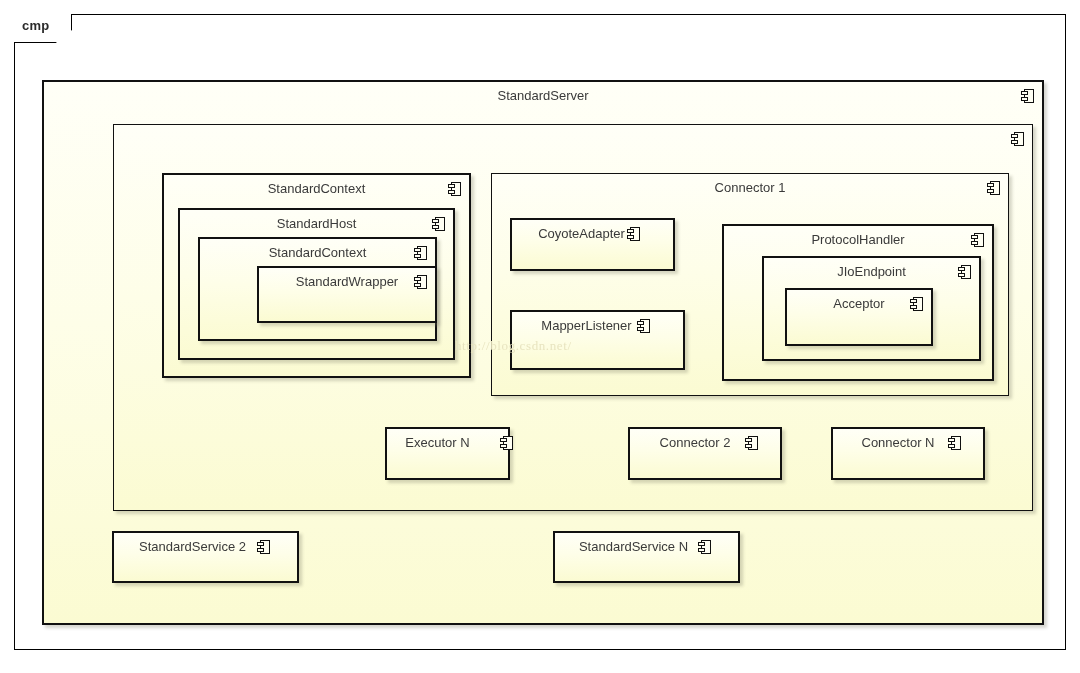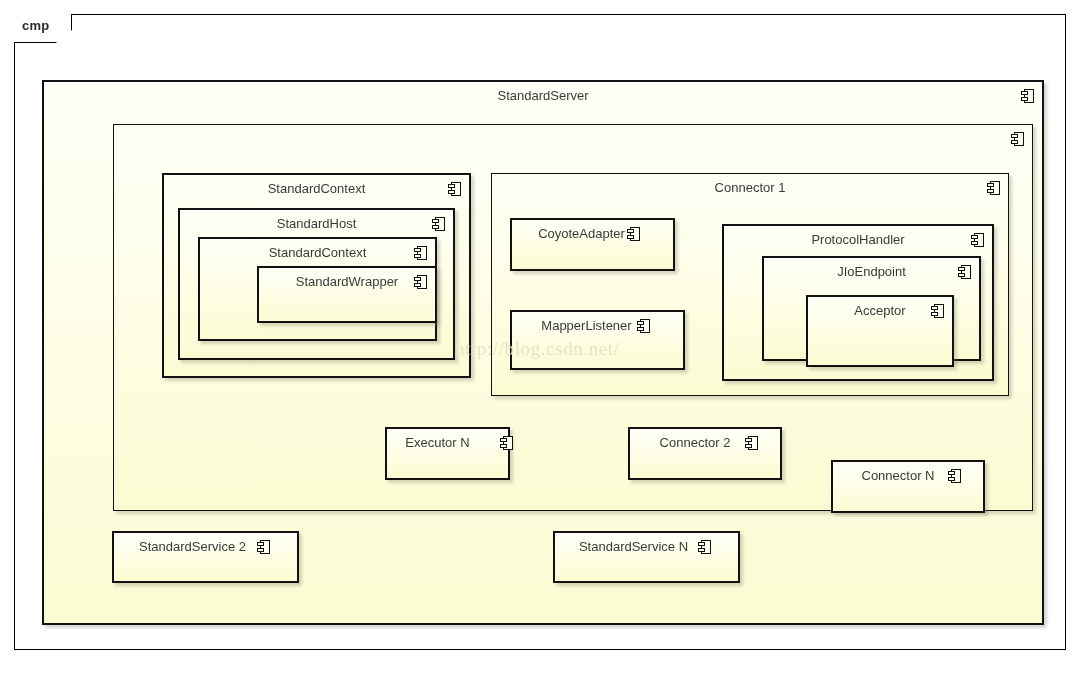--- a/index.html
+++ b/index.html
@@ -112,21 +112,21 @@
   }
   
   .icon-inline { position: absolute; top: 7px; }
 
   
   .watermark {
     position: absolute;
     left: 455px;
     top: 338px;
     font-family: "Liberation Serif", serif;
-    font-size: 19px;
+    font-size: 13px;
     color: #e8e4c0;
     white-space: nowrap;
     letter-spacing: 0.6px;
     pointer-events: none;
   }
 </style>
 </head>
 <body>
 
 <div id="canvas">
@@ -226,21 +226,21 @@
 
   <div class="comp thick" style="left:762px; top:256px; width:219px; height:105px;">
     <div class="comp-title">JIoEndpoint</div>
     <div class="comp-icon icon-right">
       <div class="body"></div>
         <div class="tab t1"></div>
         <div class="tab t2"></div>
     </div>
   </div>
 
-  <div class="comp thick" style="left:806px; top:288px; width:148px; height:72px;margin-top:7px;">
+  <div class="comp thick" style="left:785px; top:288px; width:148px; height:58px;">
     <div class="comp-title">Acceptor</div>
     <div class="comp-icon icon-right">
       <div class="body"></div>
         <div class="tab t1"></div>
         <div class="tab t2"></div>
     </div>
   </div>
 
 
   <div class="comp thick" style="left:385px; top:427px; width:125px; height:53px;">
@@ -254,21 +254,21 @@
 
   <div class="comp thick" style="left:628px; top:427px; width:154px; height:53px;">
     <div class="comp-title" style="left:-20px;">Connector 2</div>
     <div class="comp-icon icon-inline" style="left:115px;">
       <div class="body"></div>
         <div class="tab t1"></div>
         <div class="tab t2"></div>
     </div>
   </div>
 
-  <div class="comp thick" style="left:831px; top:427px; width:154px; height:53px;margin-top:33px;">
+  <div class="comp thick" style="left:831px; top:427px; width:154px; height:53px;">
     <div class="comp-title" style="left:-20px;">Connector N</div>
     <div class="comp-icon icon-inline" style="left:115px;">
       <div class="body"></div>
         <div class="tab t1"></div>
         <div class="tab t2"></div>
     </div>
   </div>
 
   <div class="comp thick" style="left:112px; top:531px; width:187px; height:52px;">
     <div class="comp-title" style="left:-26px;">StandardService 2</div>

